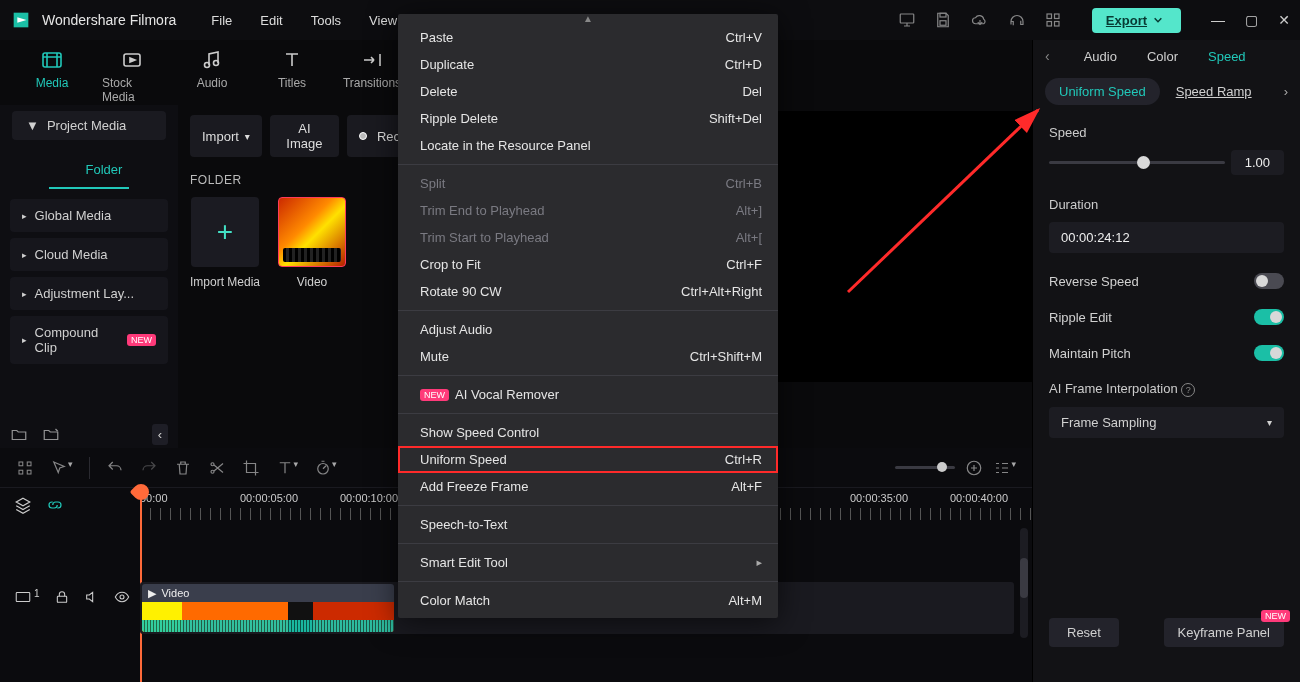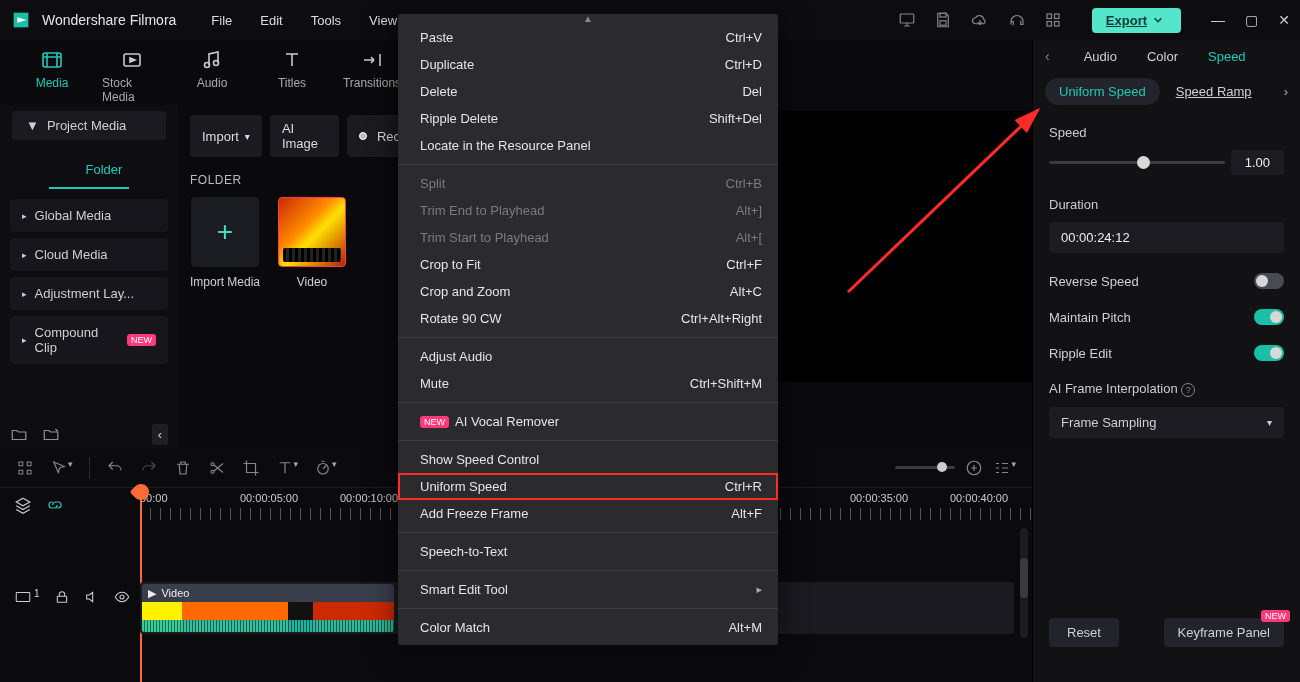--- a/index.html
+++ b/index.html
@@ -52,21 +52,21 @@
     background:#ff3a7a; color:#fff; font-size:9px; padding:1px 4px; border-radius:3px;
   }
   .leftcol-bottom { margin-top:auto; padding:10px; display:flex; gap:14px; align-items:center; }
   .leftcol-bottom svg { opacity:.7; }
   .leftcol-bottom .collapse { margin-left:auto; background:#1e1e26; padding:3px 6px; border-radius:3px; }
 
   .midcol { width: 246px; padding: 10px 12px; }
   .midtools { display:flex; gap:8px; margin-bottom:16px; }
   .midbtn {
     background:#1a1a20; border-radius:4px; padding:6px 12px; display:flex; align-items:center;
-    gap:6px; cursor:pointer; color:#ddd;
+    gap:6px; cursor:pointer; color:#ddd;text-align:center;
   }
   .folderlabel { color:#bbb; font-size:12px; letter-spacing:.5px; margin-bottom:10px; }
   .thumbs { display:flex; gap:18px; }
   .thumb { display:flex; flex-direction:column; align-items:center; gap:8px; }
   .thumb .box {
     width: 68px; height:70px; background:#1b1b22; border-radius:4px;
     display:flex; align-items:center; justify-content:center; position:relative;
   }
   .thumb.vid .box {
     border:1px solid #ff3a5a;
@@ -496,25 +496,25 @@
     </div>
     <div class="rp-label">Duration</div>
     <div class="rp-row">
         <div class="fullinput">00:00:24:12</div>
       </div>
     <div class="rp-row">
       <span>Reverse Speed</span>
       <span class="toggle"></span>
     </div>
     <div class="rp-row">
+      <span>Ripple Edit</span>
+      <span class="toggle on"></span>
+    </div>
+    <div class="rp-row">
       <span>Maintain Pitch</span>
-      <span class="toggle on"></span>
-    </div>
-    <div class="rp-row">
-      <span>Ripple Edit</span>
       <span class="toggle on"></span>
     </div>
     <div class="rp-label">
       <span>AI Frame Interpolation</span>
       <span class="info">?</span>
     </div>
     <div class="dropdown">
       <span>Frame Sampling</span>
       <span style="font-size:10px">▾</span>
     </div>
@@ -723,26 +723,20 @@
       <span>Alt+[</span>
     </div>
     <div class="mitem">
       <span class="badge-wrap">
         <span>Crop to Fit</span>
       </span>
       <span>Ctrl+F</span>
     </div>
     <div class="mitem">
       <span class="badge-wrap">
-        <span>Crop and Zoom</span>
-      </span>
-      <span>Alt+C</span>
-    </div>
-    <div class="mitem">
-      <span class="badge-wrap">
         <span>Rotate 90 CW</span>
       </span>
       <span>Ctrl+Alt+Right</span>
     </div>
     <div class="msep"></div>
     <div class="mitem">
       <span class="badge-wrap">
         <span>Adjust Audio</span>
       </span>
     </div>

